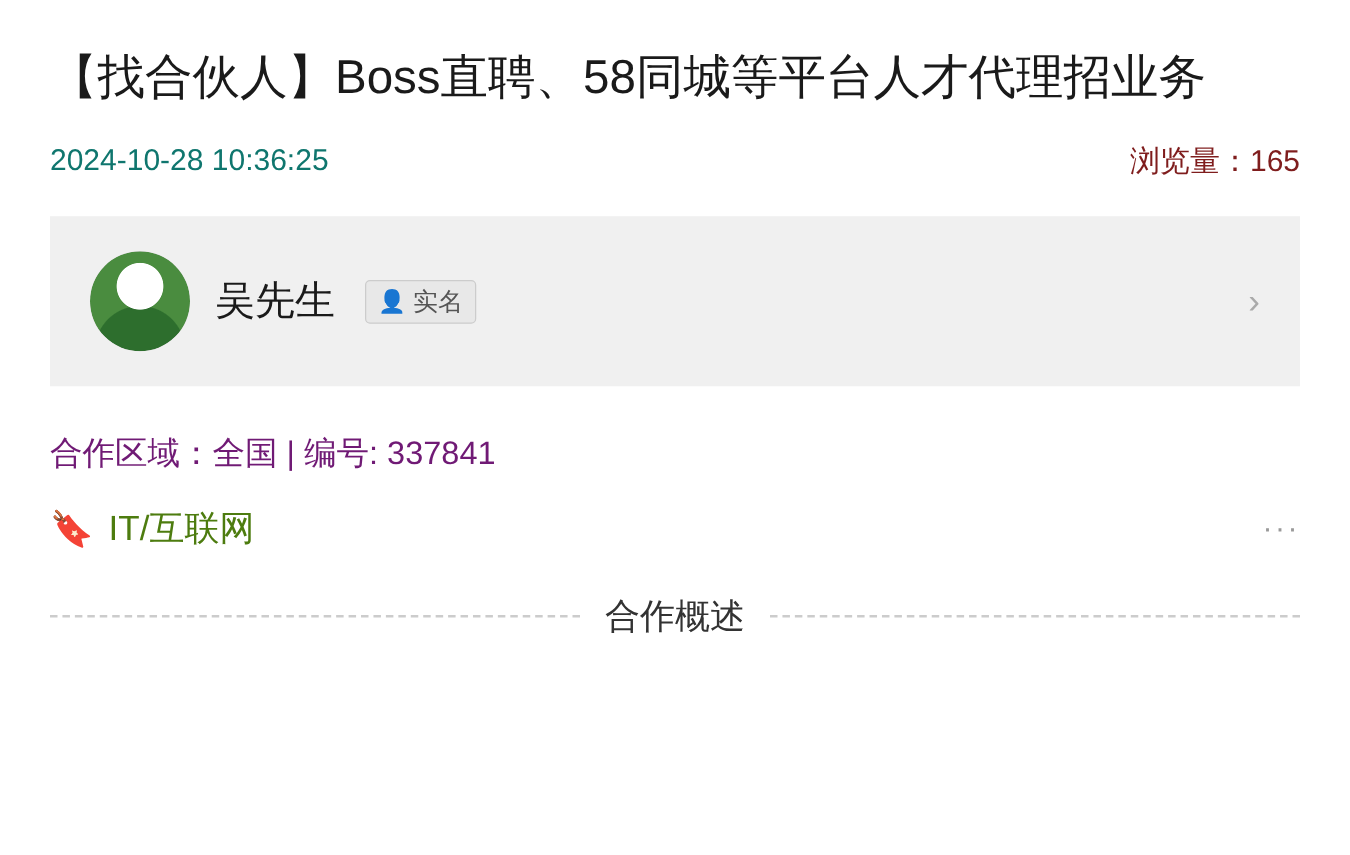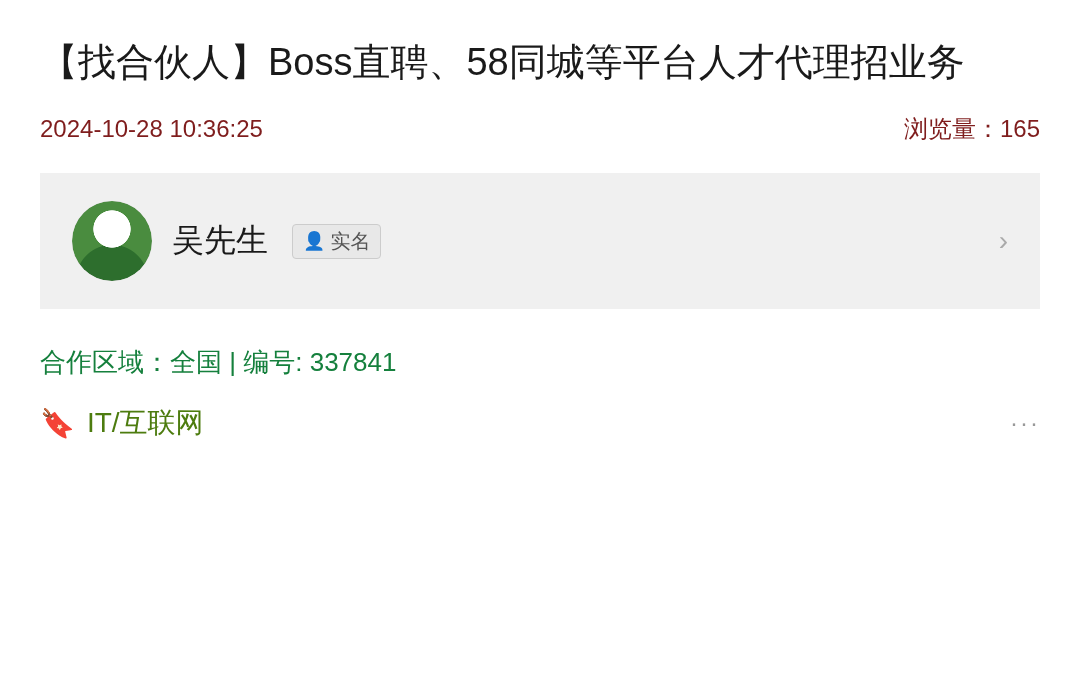--- a/index.html
+++ b/index.html
@@ -37,21 +37,21 @@
 
     .meta-row {
       display: flex;
       justify-content: space-between;
       align-items: center;
       margin-bottom: 28px;
     }
 
     .post-date {
       font-size: 24px;
-      color: #7f1d1d;
+      color: #0f766e;
     }
 
     .view-count {
       font-size: 24px;
       color: #7f1d1d;
     }
 
     .author-card {
       background-color: #f0f0f0;
       border-radius: 0;
@@ -121,21 +121,21 @@
       font-size: 28px;
       color: #aaaaaa;
     }
 
     .info-section {
       margin-bottom: 24px;
     }
 
     .info-row {
       font-size: 26px;
-      color: #15803d;
+      color: #701a75;
       margin-bottom: 4px;
     }
 
     .category-row {
       display: flex;
       align-items: center;
       justify-content: space-between;
       margin-bottom: 32px;
     }
 
@@ -220,14 +220,19 @@
   </div>
 
   <div class="category-row">
     <div class="category-left">
       <span class="bookmark-icon">🔖</span>
       <span class="category-text">IT/互联网</span>
     </div>
     <span class="more-dots">···</span>
   </div>
 
+  <div class="divider-section">
+    <div class="divider-line"></div>
+    <span class="section-title">合作概述</span>
+    <div class="divider-line"></div>
+  </div>
 
 </div>
 
 </body></html>

